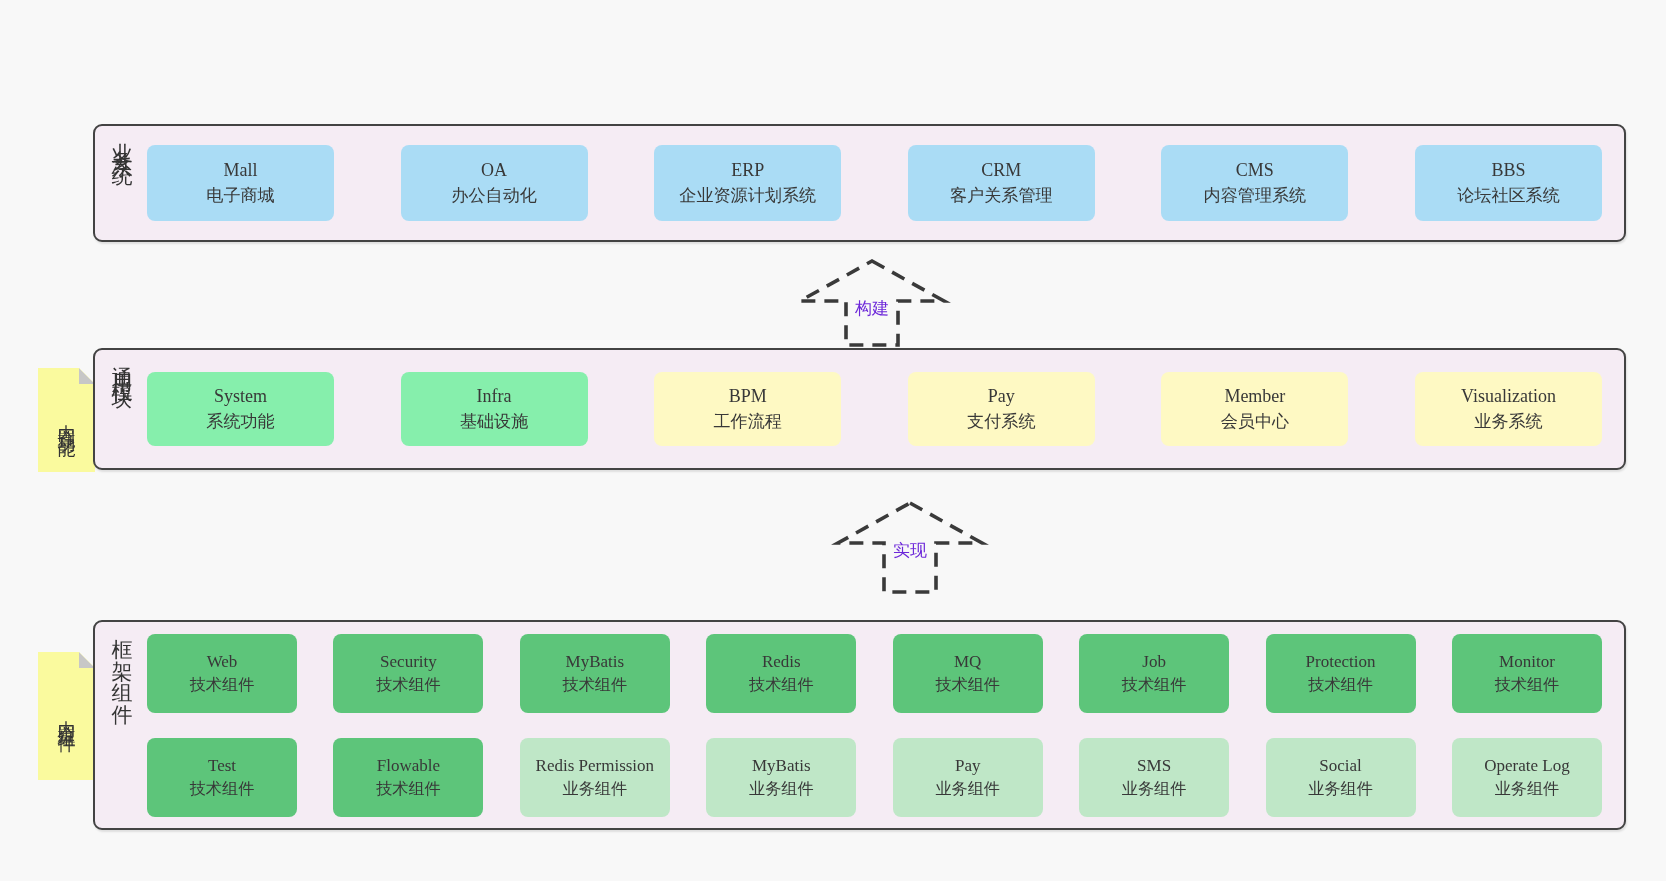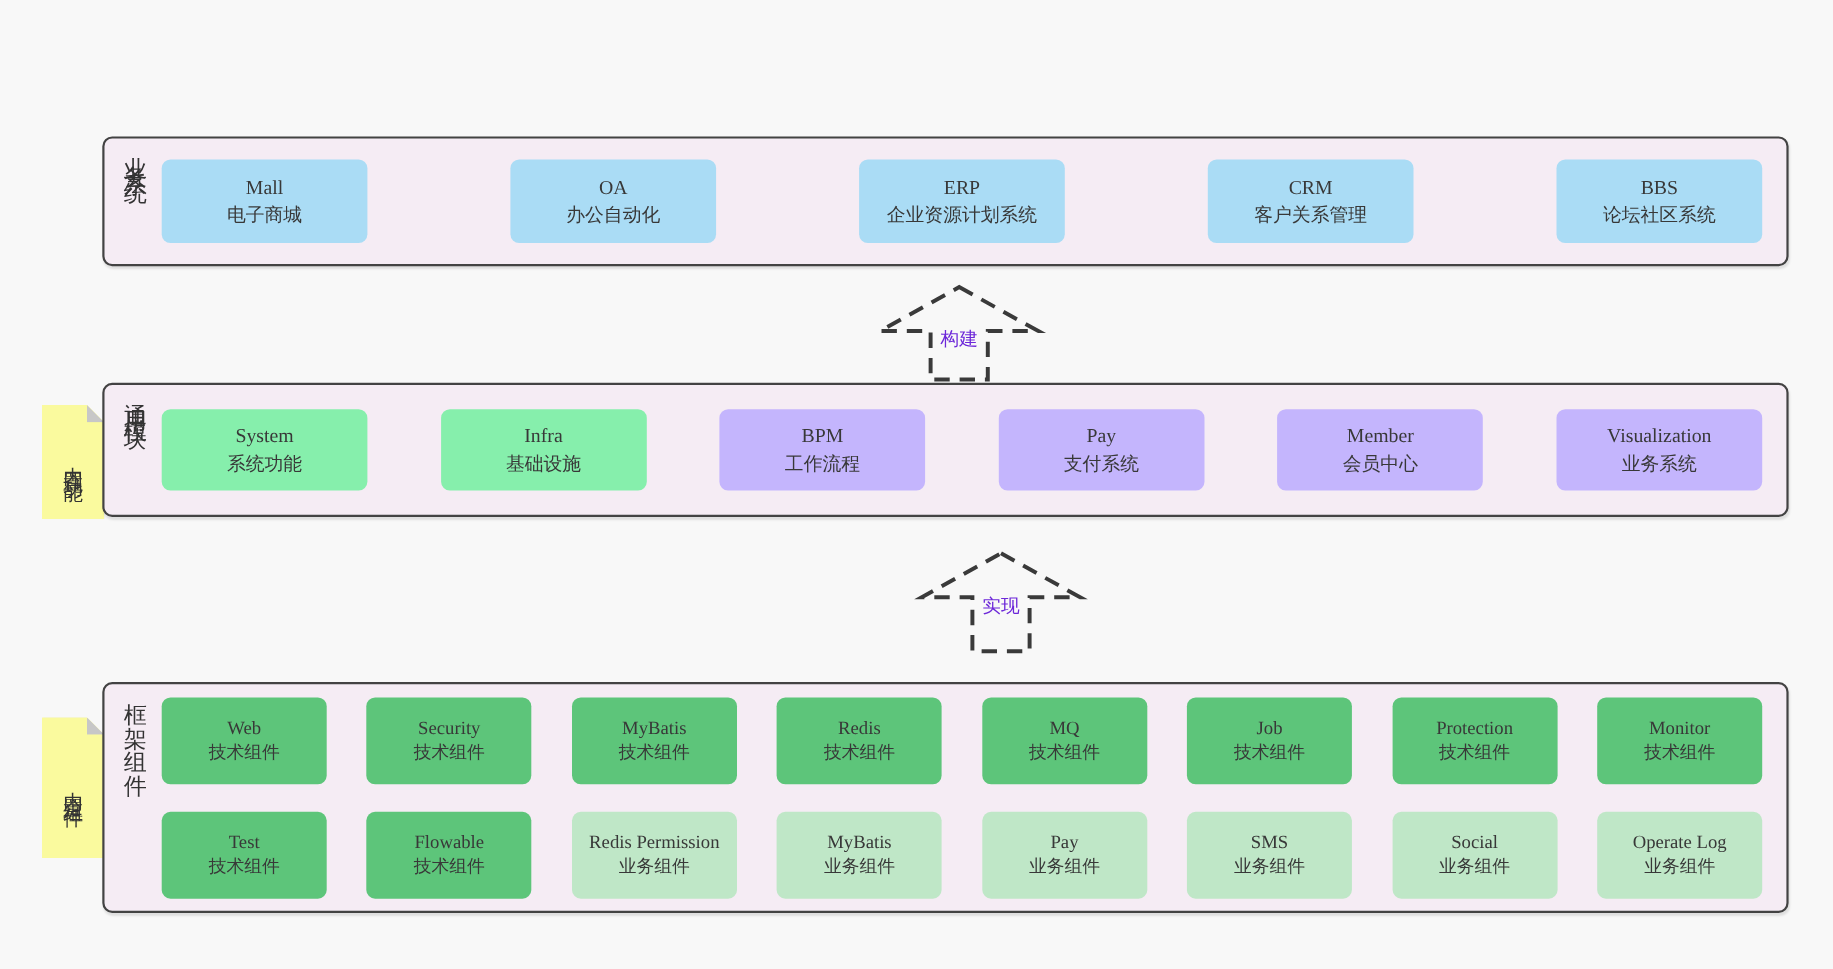--- a/index.html
+++ b/index.html
@@ -57,21 +57,21 @@
     text-align:center;
     color:#383838;
   }
   .row-wide .box { width:187px; height:76px; font-size:18px; line-height:26px; }
   .layer-2 .row-wide .box { height:74px; }
   .row-narrow .box { width:150px; height:79px; font-size:17px; line-height:23px; padding:0 5px; }
   .box .box-desc { font-size:95%; }
 
   .blue  { background:#aadcf5; }
   .red   { background:#86efac; }
-  .pink  { background:#c4b5fd; }
+  .pink  { background:#fef9c3; }
   .green { background:#5dc57a; }
   .green-light { background:#bfe7c7; }
 
   
   .note {
     position:absolute;
     width:57px;
     background:#fafa9e;
     z-index:1;
     box-shadow:1px 1px 2px rgba(0,0,0,.18);
@@ -128,20 +128,24 @@
       </div>
       <div class="box blue">
         <div class="box-name">ERP</div>
         <div class="box-desc">企业资源计划系统</div>
       </div>
       <div class="box blue">
         <div class="box-name">CRM</div>
         <div class="box-desc">客户关系管理</div>
       </div>
       <div class="box blue">
+        <div class="box-name">CMS</div>
+        <div class="box-desc">内容管理系统</div>
+      </div>
+      <div class="box blue">
         <div class="box-name">BBS</div>
         <div class="box-desc">论坛社区系统</div>
       </div>
     </div>
   </div>
 </div>
 
 <div class="arrow arrow-1">
   <svg width="160" height="90" viewBox="0 0 160 90">
     <polygon points="80,3 152,43 106,43 106,87 54,87 54,43 8,43" fill="none" stroke="#3a3a3a" stroke-width="3.6" stroke-dasharray="14 9"></polygon>

